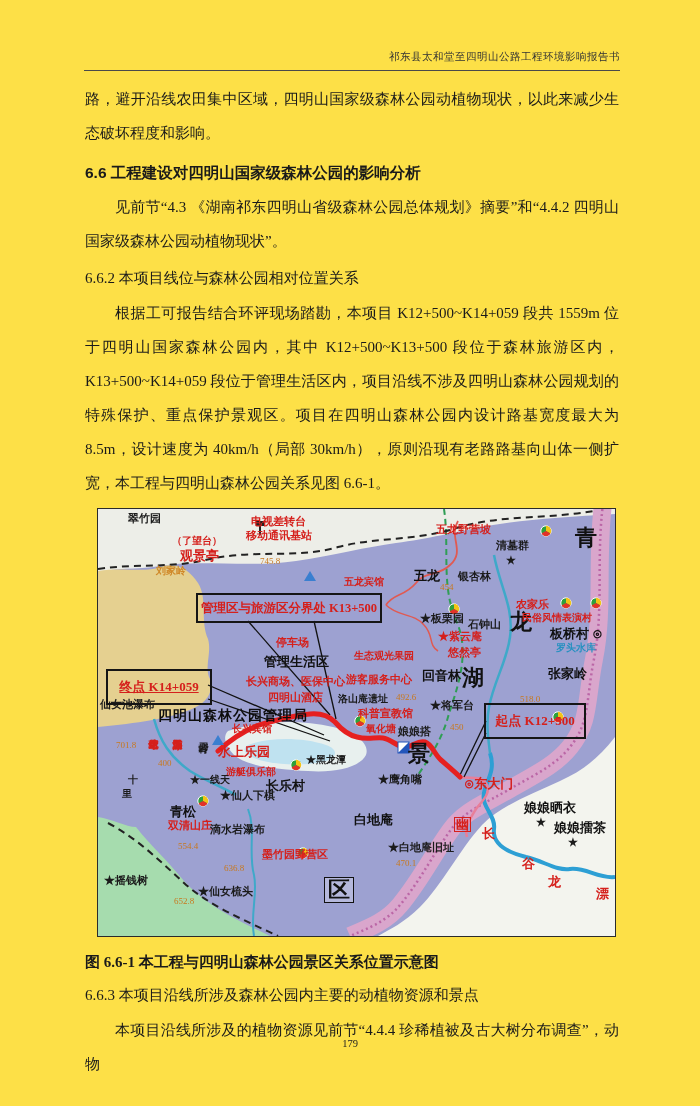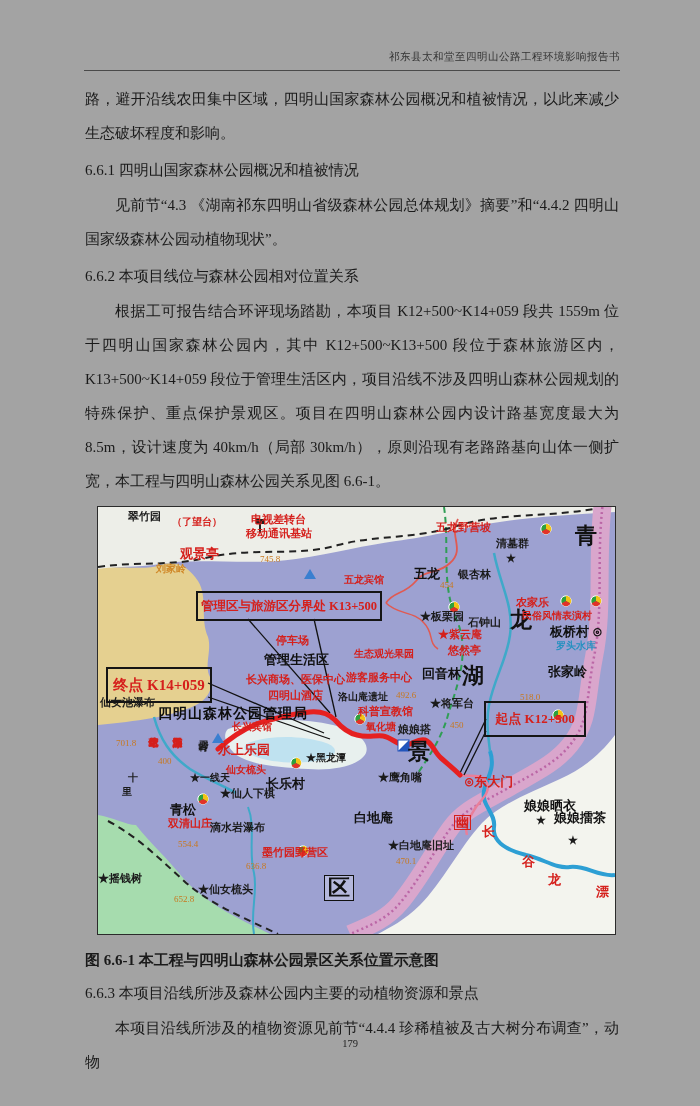--- a/index.html
+++ b/index.html
@@ -1,17 +1,17 @@
 <!DOCTYPE html>
 <html><head>
 <meta charset="utf-8">
 <style>
   html,body{margin:0;padding:0;}
   body{width:700px;height:1106px;background:#fbfbfa;font-family:"Liberation Serif",serif;color:#1a1a1a;position:relative;overflow:hidden;}
-  .page{position:absolute;inset:0;background:#a3a3a3;}
+  .page{position:absolute;inset:0;background:#fde047;}
   .hdr{position:absolute;left:84px;right:80px;top:50px;text-align:right;font-size:10.5px;color:#333;letter-spacing:0.5px;padding-bottom:6px;border-bottom:1.6px solid #4a4a4a;}
   .content{position:absolute;left:85px;width:534px;top:82px;}
   p.body{font-size:15px;line-height:34px;text-align:justify;margin:0;}
   p.indent{text-indent:2em;}
   h2.s66{font-size:15.5px;font-family:"Liberation Sans",sans-serif;font-weight:bold;margin:10px 0 4px 0;line-height:26px;}
   h3.sub{font-size:15px;font-weight:normal;margin:6px 0 4px 0;line-height:28px;}
   .mapwrap{position:relative;width:517px;height:427px;margin:8px 0 0 12px;border:1.5px solid #2b2b2b;background:#9da1d1;overflow:hidden;}
   .mapwrap svg{position:absolute;left:0;top:0;}
   .ml{position:absolute;white-space:nowrap;font-family:"Liberation Serif",serif;font-weight:bold;line-height:1;pointer-events:none;}
   .blk{color:#1b1b1b;font-size:11px;text-align:center;}
@@ -23,37 +23,37 @@
   .red10{color:#d5201c;font-size:10px;}
   .redlg{color:#d5201c;font-size:13px;}
   .org{color:#c8781e;font-size:9px;font-weight:normal;}
   .orgname{color:#d08828;font-size:10px;}
   .cyan{color:#2590c0;font-size:10px;}
   .vert{writing-mode:vertical-rl;}
   .boxed{border:1.5px solid #111;padding:1px 3px;background:rgba(255,255,255,0.25);}
   .boxedred{border:1.5px solid #d5201c;padding:0 1px;}
   .callout{position:absolute;border:2px solid #151515;color:#d5201c;font-weight:bold;font-family:"Liberation Serif",serif;display:flex;align-items:center;justify-content:center;white-space:nowrap;}
   .co1{left:98px;top:84px;width:182px;height:26px;font-size:12.5px;}
-  .co2{left:8px;top:160px;width:102px;height:32px;font-size:15px;}
+  .co2{left:8px;top:160px;width:102px;height:32px;font-size:13px;text-decoration:underline;}
   .co3{left:386px;top:194px;width:98px;height:32px;font-size:13px;}
   .caption{font-size:15px;font-weight:bold;margin:12px 0 2px 0;line-height:26px;}
   .footer{position:absolute;left:0;right:0;top:1038px;text-align:center;font-size:10.5px;color:#222;}
 </style>
 </head>
 <body>
 
 <div class="page">
 
   <div class="hdr">
     <span>祁东县太和堂至四明山公路工程环境影响报告书</span>
   </div>
 
   <div class="content">
-    <p class="body">路，避开沿线农田集中区域，四明山国家森林公园概况和植被情况，以此来减少生态破坏程度和影响。</p>
-    <h3 class="sub">6.6.1   四明山国家森林公园概况和植被情况</h3>
+    <p class="body">路，避开沿线农田集中区域，四明山国家级森林公园动植物现状，以此来减少生态破坏程度和影响。</p>
+    <h2 class="s66">6.6  工程建设对四明山国家级森林公园的影响分析</h2>
     <p class="body indent">见前节“4.3  《湖南祁东四明山省级森林公园总体规划》摘要”和“4.4.2  四明山国家级森林公园动植物现状”。</p>
     <h3 class="sub">6.6.2   本项目线位与森林公园相对位置关系</h3>
     <p class="body indent">根据工可报告结合环评现场踏勘，本项目 K12+500~K14+059 段共 1559m 位于四明山国家森林公园内，其中 K12+500~K13+500 段位于森林旅游区内，K13+500~K14+059 段位于管理生活区内，项目沿线不涉及四明山森林公园规划的特殊保护、重点保护景观区。项目在四明山森林公园内设计路基宽度最大为 8.5m，设计速度为 40km/h（局部 30km/h），原则沿现有老路路基向山体一侧扩宽，本工程与四明山森林公园关系见图 6.6-1。</p>
 
     <div class="mapwrap">
       <svg viewBox="0 0 517 427" width="517" height="427">
         <defs>
           <g id="poi">
             <circle r="5.2" fill="#2ea03c" stroke="#ffffff" stroke-width="1"></circle>
             <path d="M0,0 L0,-5.2 A5.2,5.2 0 0 1 4.5,2.6 Z" fill="#f3c316"></path>
@@ -116,21 +116,21 @@
         <rect x="300" y="233" width="11" height="11" fill="#ffffff" stroke="#2255bb" stroke-width="1"></rect>
         <path d="M300,244 L311,233 L311,244 Z" fill="#2255bb"></path>
         <rect x="158" y="12" width="8" height="5" fill="#222"></rect>
         <line x1="162" y1="17" x2="162" y2="26" stroke="#222" stroke-width="2"></line>
       </svg>
 
       <div id="map-labels">
           <span class="ml blk" style="left: 30px; top: 4px;">翠竹园</span>
           <span class="ml red" style="left: 153px; top: 7px;">电视差转台</span>
           <span class="ml red" style="left: 148px; top: 21px;">移动通讯基站</span>
-          <span class="ml red10" style="left: 74px; top: 10px; text-align: right;">（了望台）</span>
+          <span class="ml red10" style="left: 74px; top: 27px; text-align: right;">（了望台）</span>
           <span class="ml redlg" style="left: 82px; top: 40px;">观景亭</span>
           <span class="ml org" style="left: 162px; top: 48px;">745.8</span>
           <span class="ml orgname" style="left: 58px; top: 57px;">刘家岭</span>
           <span class="ml red" style="left: 338px; top: 15px;">五龙野营坡</span>
           <span class="ml blk" style="left: 398px; top: 31px;">清墓群</span>
           <span class="ml blk" style="left: 408px; top: 46px;">★</span>
           <span class="ml big" style="left: 477px; top: 18px;">青</span>
           <span class="ml blklg" style="left: 316px; top: 60px;">五龙</span>
           <span class="ml blk" style="left: 360px; top: 62px;">银杏林</span>
           <span class="ml org" style="left: 342px; top: 74px;">454</span>
@@ -161,46 +161,46 @@
           <span class="ml org" style="left: 298px; top: 184px;">492.6</span>
           <span class="ml org" style="left: 422px; top: 186px;">518.0</span>
           <span class="ml org" style="left: 352px; top: 214px;">450</span>
           <span class="ml blkxl" style="left: 60px; top: 200px;">四明山森林公园管理局</span>
           <span class="ml blk" style="left: 2px; top: 190px;">仙女池瀑布</span>
           <span class="ml red10" style="left: 134px; top: 215px;">长兴宾馆</span>
           <span class="ml red10 vert" style="left: 50px; top: 222px;">革命纪念馆</span>
           <span class="ml red10 vert" style="left: 74px; top: 222px;">露天游泳场</span>
           <span class="ml blk10 vert" style="left: 100px; top: 226px;">刀背岭</span>
           <span class="ml redlg" style="left: 120px; top: 236px;">水上乐园</span>
-          <span class="ml red10" style="left: 128px; top: 258px;">仙女梳头</span>
+          <span class="ml red10" style="left: 128px; top: 258px;">游艇俱乐部</span>
           <span class="ml blk10" style="left: 92px; top: 266px;">★一线天</span>
           <span class="ml blklg" style="left: 168px; top: 270px;">长乐村</span>
           <span class="ml blk10" style="left: 208px; top: 246px;">★黑龙潭</span>
           <span class="ml big" style="left: 310px; top: 234px;">景</span>
           <span class="ml blk" style="left: 280px; top: 265px;">★鹰角嘴</span>
           <span class="ml redlg" style="left: 366px; top: 268px;">⊙东大门</span>
           <span class="ml blk" style="left: 122px; top: 281px;">★仙人下棋</span>
           <span class="ml blklg" style="left: 72px; top: 296px;">青松</span>
           <span class="ml red" style="left: 70px; top: 311px;">双清山庄</span>
           <span class="ml blk" style="left: 112px; top: 315px;">滴水岩瀑布</span>
           <span class="ml blk10" style="left: 30px; top: 266px;">十</span>
           <span class="ml blk10" style="left: 24px; top: 280px;">里</span>
-          <span class="ml blk" style="left: 0px; top: 366px;">★摇钱树</span>
+          <span class="ml blk" style="left: 0px; top: 366px; padding-left: 6px;">★摇钱树</span>
           <span class="ml org" style="left: 80px; top: 333px;">554.4</span>
           <span class="ml red" style="left: 164px; top: 340px;">墨竹园野营区</span>
-          <span class="ml org" style="left: 148px; top: 355px;">636.8</span>
+          <span class="ml org" style="left: 126px; top: 355px;">636.8</span>
           <span class="ml blk" style="left: 100px; top: 377px;">★仙女梳头</span>
           <span class="ml org" style="left: 76px; top: 388px;">652.8</span>
           <span class="ml big boxed" style="left: 226px; top: 368px;">区</span>
           <span class="ml blklg" style="left: 256px; top: 304px;">白地庵</span>
           <span class="ml blk" style="left: 290px; top: 333px;">★白地庵旧址</span>
           <span class="ml org" style="left: 298px; top: 350px;">470.1</span>
           <span class="ml blklg" style="left: 426px; top: 292px;">娘娘晒衣</span>
           <span class="ml blk" style="left: 438px; top: 308px;">★</span>
-          <span class="ml blklg" style="left: 456px; top: 304px;">娘娘擂茶</span>
+          <span class="ml blklg" style="left: 456px; top: 312px;">娘娘擂茶</span>
           <span class="ml blk" style="left: 470px; top: 328px;">★</span>
           <span class="ml redlg boxedred" style="left: 356px; top: 308px;">幽</span>
           <span class="ml redlg" style="left: 384px; top: 318px;">长</span>
           <span class="ml redlg" style="left: 424px; top: 348px;">谷</span>
           <span class="ml redlg" style="left: 450px; top: 366px;">龙</span>
           <span class="ml redlg" style="left: 498px; top: 378px;">漂</span>
           <span class="ml org" style="left: 18px; top: 232px;">701.8</span>
           <span class="ml org" style="left: 60px; top: 250px;">400</span>
         </div>
 

